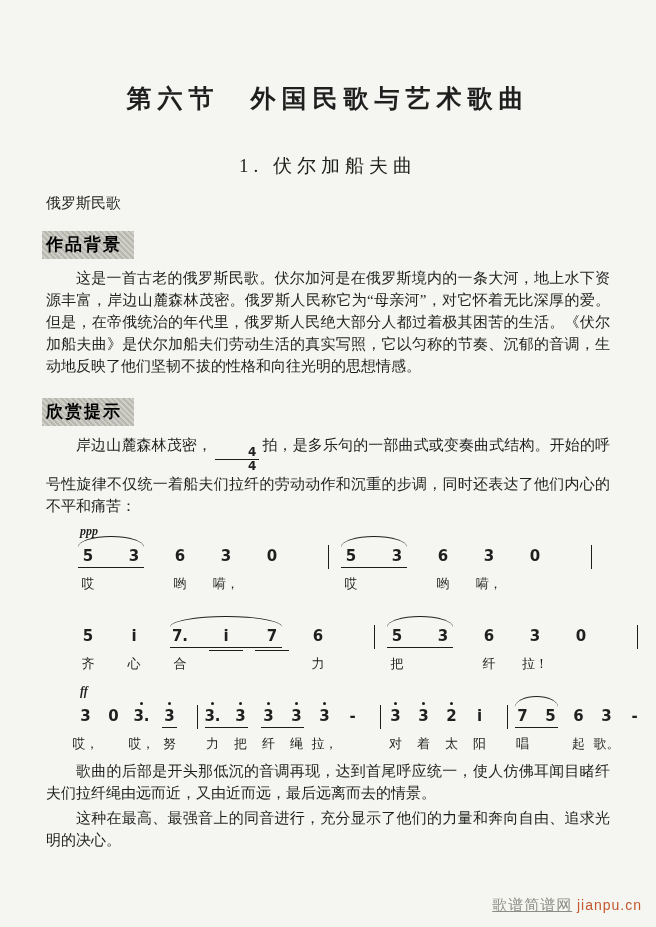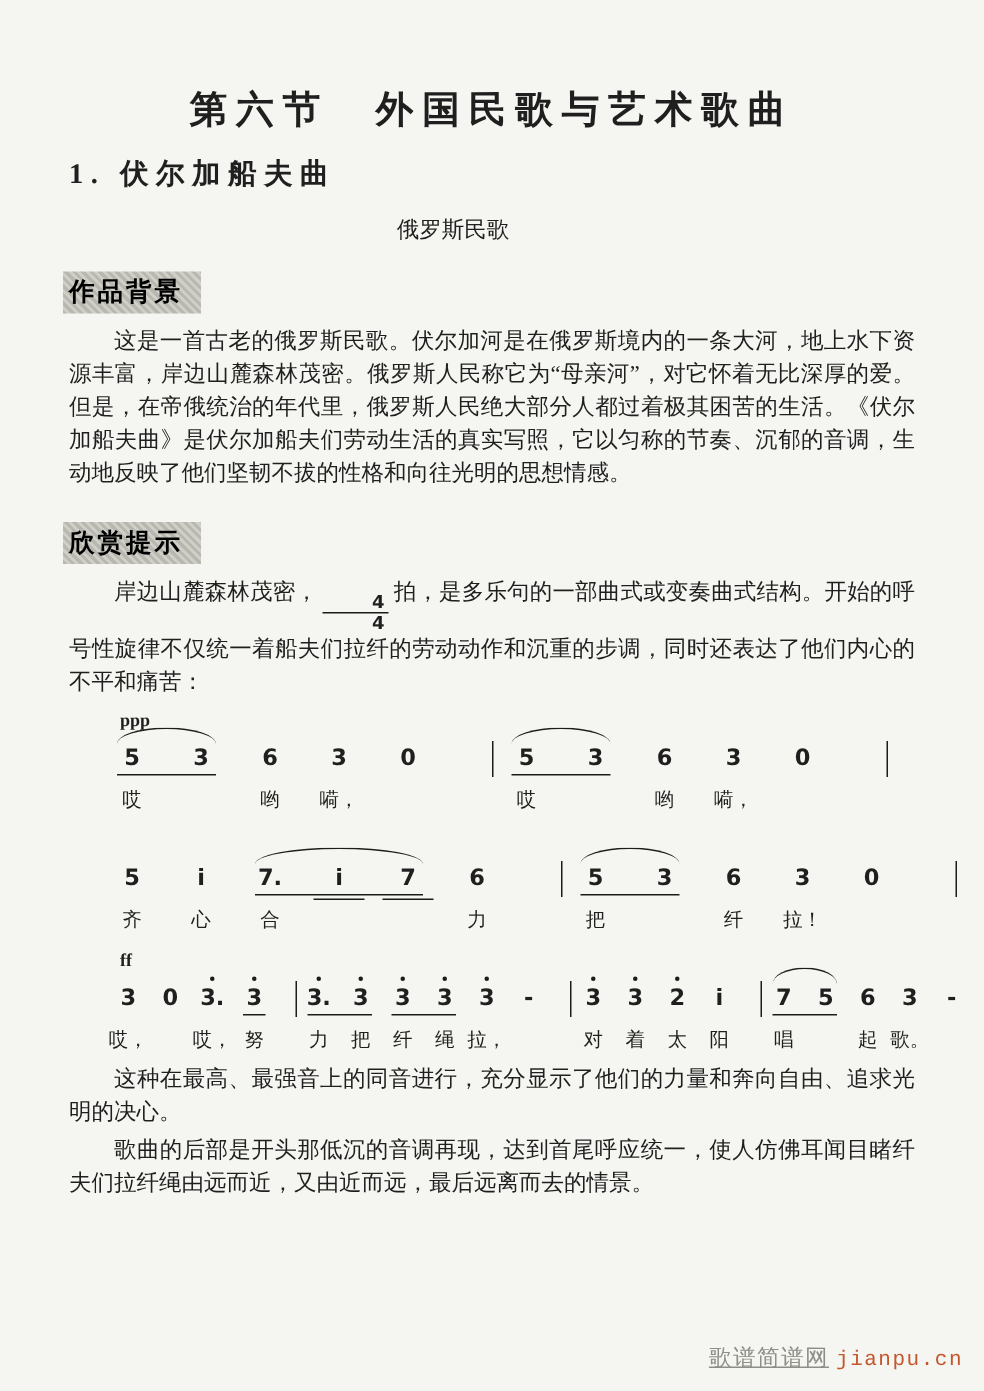--- a/index.html
+++ b/index.html
@@ -3,57 +3,57 @@
 <meta charset="utf-8">
 <style>
   html,body{margin:0;padding:0}
   body{
     width:656px;height:927px;position:relative;overflow:hidden;
     background:#f5f5f1;
     background-image:linear-gradient(180deg,#ececе6 0,#f5f5f1 18px);
     color:#1f1f1f;
     font-family:"Liberation Serif","DejaVu Serif",serif;
   }
-  .page{box-sizing:border-box;padding:56px 46px 0 46px}
+  .page{box-sizing:border-box;padding:82px 46px 0 46px}
   .section-title{font-size:25px;font-weight:700;text-align:center;letter-spacing:6px;margin:0;white-space:nowrap}
-  .song-title{font-size:19px;font-weight:700;text-align:left;letter-spacing:5px;margin:14px 0 0 0}
-  .song-source{text-align:center;font-size:15px;padding-right:52px;margin-top:15px}
+  .song-title{font-size:19px;font-weight:400;text-align:center;letter-spacing:5px;margin:38px 0 0 0}
+  .song-source{text-align:left;font-size:15px;padding-right:52px;margin-top:15px}
   .badge{
     display:inline-block;margin:18px 0 5px -4px;padding:2px 12px 3px 4px;
     font-weight:700;font-size:17px;letter-spacing:2px;color:#000;
     background-image:repeating-linear-gradient(45deg,#b8b8b1 0 2px,#cfcfc8 2px 4px);
   }
   .para{font-size:15px;line-height:22px;text-align:justify;text-indent:2em;margin:3px 0}
   .para.noindent{text-indent:0}
   .frac{display:inline-flex;flex-direction:column;align-items:center;vertical-align:-6px;
         font-weight:700;font-size:12px;line-height:1.1;margin:0 3px;
         font-family:"DejaVu Sans",sans-serif}
   .frac .num{border-bottom:1.3px solid #1c1c1c;padding:0 3px}
   
   .music-line{display:flex;align-items:flex-start;position:relative;padding:16px 0 4px 30px;margin:6px 0 2px 0}
-  .dyn{position:absolute;top:1px;left:34px;font-size:12px;font-weight:700;}
+  .dyn{position:absolute;top:1px;left:34px;font-size:12px;font-weight:700;font-style:italic}
   .measure{display:flex;align-items:flex-start}
   .group{display:flex;gap:22px;position:relative;margin-right:22px}
   .compact .group{gap:9px;margin-right:9px}
   .group:last-of-type{margin-right:0}
   .cell{display:flex;flex-direction:column;align-items:center;width:24px;position:relative}
   .compact .cell{width:19px}
   .odot{height:8px;display:flex;align-items:center;justify-content:center}
   .odot i{width:3px;height:3px;border-radius:50%;background:#1c1c1c;display:block}
   .note{font-family:"DejaVu Sans",sans-serif;font-weight:700;font-size:15px;height:19px;line-height:19px}
   .lyric{margin-top:9px;font-size:13px;height:18px;white-space:nowrap}
   .group.ul::after{content:"";position:absolute;left:2px;right:2px;top:28px;border-top:1.5px solid #1c1c1c}
   .cell.ul2::after{content:"";position:absolute;left:-5px;right:-5px;top:31px;border-top:1.5px solid #1c1c1c}
   .group.slur::before{content:"";position:absolute;left:2px;right:2px;top:-3px;height:10px;
     border-top:1.6px solid #1c1c1c;border-radius:50% 50% 0 0/100% 100% 0 0}
   .barline{border-left:1.5px solid #1c1c1c;height:24px;margin:6px 10px 0 22px}
   .compact .barline{margin:6px 5px 0 9px}
   .watermark{position:absolute;right:14px;bottom:12px;font-size:15px;letter-spacing:1px}
   .watermark .site{color:#8e8e88}
-  .watermark .url{font-family:Liberation Mono, monospace;font-size:14px}
+  .watermark .url{font-family:Liberation Sans, sans-serif;font-size:14px}
 </style>
 </head>
 <body>
 
 <div class="page">
   <h1 class="section-title">第六节　外国民歌与艺术歌曲</h1>
   <h2 class="song-title">1. 伏尔加船夫曲</h2>
   <div class="song-source">俄罗斯民歌</div>
   <div id="article">
       <div><span class="badge">作品背景</span></div>
@@ -371,22 +371,22 @@
           </div>
           <div class="group">
             <div class="cell">
               <span class="odot"></span>
               <span class="note">-</span>
               <span class="lyric"></span>
             </div>
           </div>
         </div>
       </div>
+      <p class="para">歌曲的后部是开头那低沉的音调再现，达到首尾呼应统一，使人仿佛耳闻目睹纤夫们拉纤绳由远而近，又由近而远，最后远离而去的情景。</p>
       <p class="para">这种在最高、最强音上的同音进行，充分显示了他们的力量和奔向自由、追求光明的决心。</p>
-      <p class="para">歌曲的后部是开头那低沉的音调再现，达到首尾呼应统一，使人仿佛耳闻目睹纤夫们拉纤绳由远而近，又由近而远，最后远离而去的情景。</p>
     </div>
 
 </div>
 
 <div class="watermark">
   <span class="site" style="color: rgb(142, 142, 136); text-decoration: underline;">歌谱简谱网</span>
   <span class="url" style="color: rgb(196, 87, 46);">jianpu.cn</span>
 </div>
 
 </body></html>

